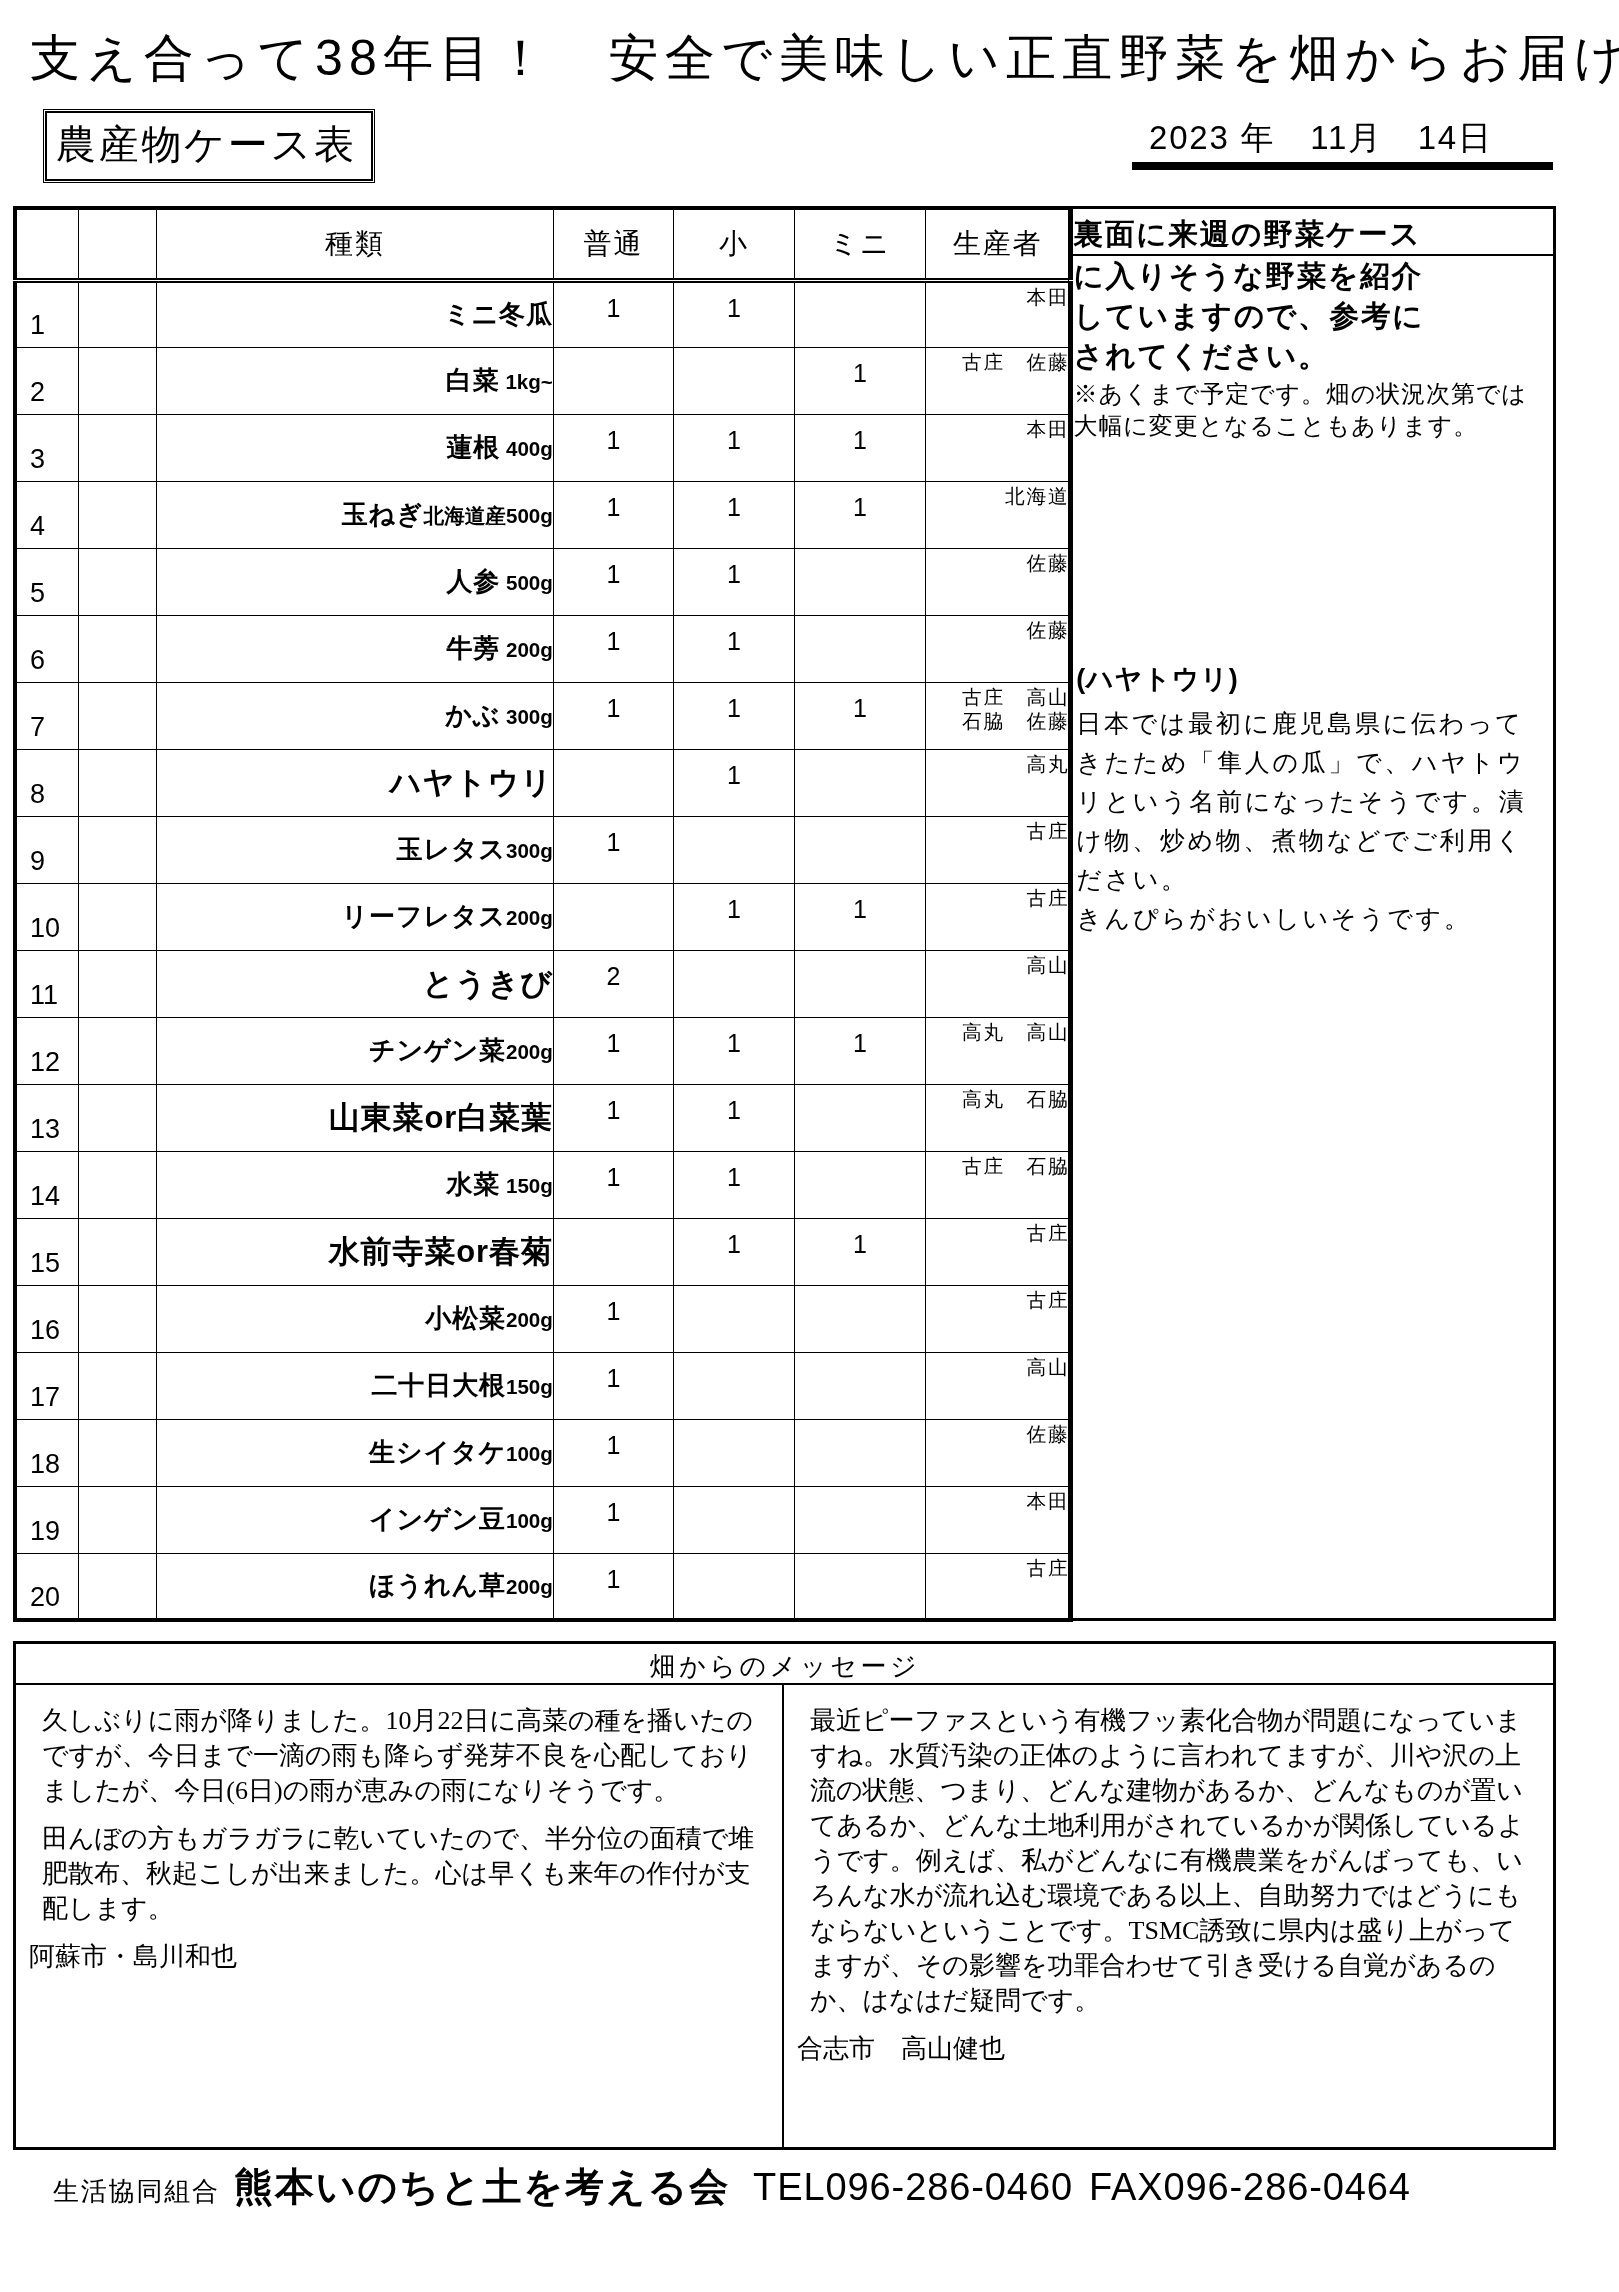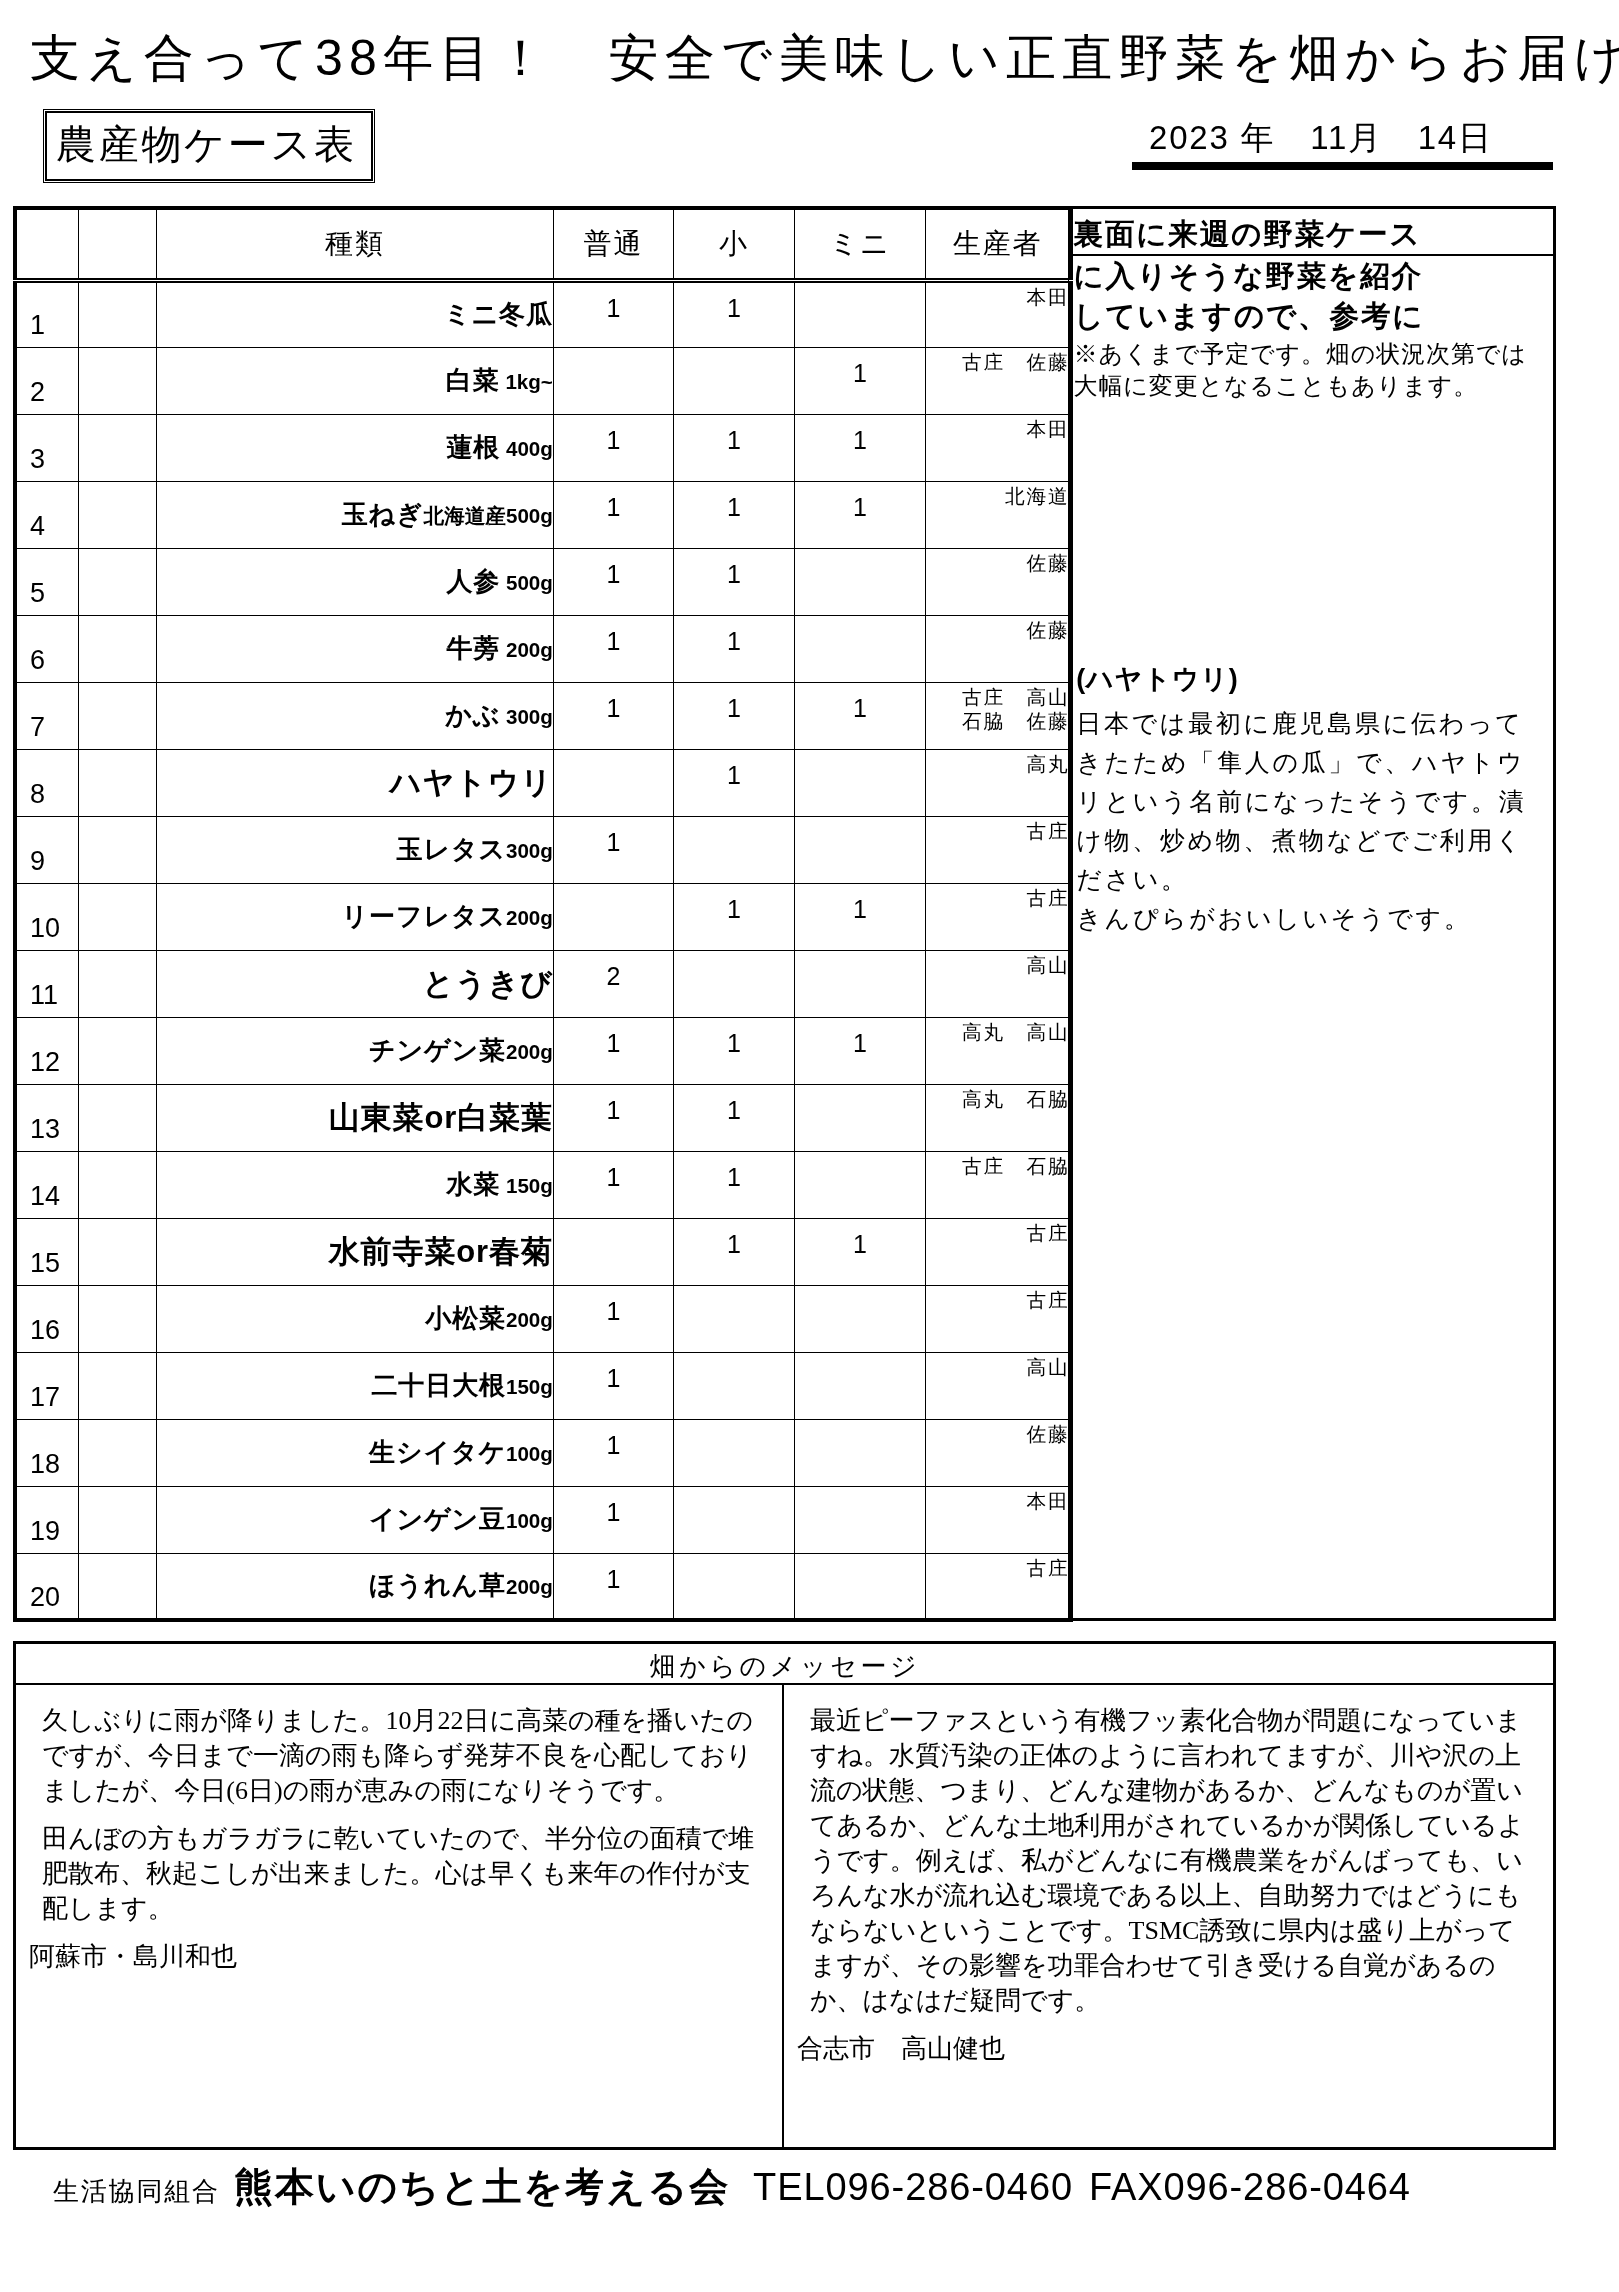--- a/index.html
+++ b/index.html
@@ -386,20 +386,21 @@
       <td class="cell-producer">古庄</td>
     </tr>
   </tbody>
   </table>
 
   <div class="side-panel">
     <div class="panel-intro">
       <div class="panel-intro-line underlined">裏面に来週の野菜ケース</div>
       <div class="panel-intro-line">に入りそうな野菜を紹介</div>
       <div class="panel-intro-line">していますので、参考に</div>
+      <div class="panel-intro-line">されてください。</div>
     </div>
     <div class="panel-note">※あくまで予定です。畑の状況次第では大幅に変更となることもあります。</div>
     <div class="panel-topic">
       <div class="topic-title">(ハヤトウリ)</div>
       <div class="topic-body">日本では最初に鹿児島県に伝わってきたため「隼人の瓜」で、ハヤトウリという名前になったそうです。漬け物、炒め物、煮物などでご利用ください。</div>
       <div class="topic-footer">きんぴらがおいしいそうです。</div>
     </div>
   </div>
 
   <div class="message-box">

